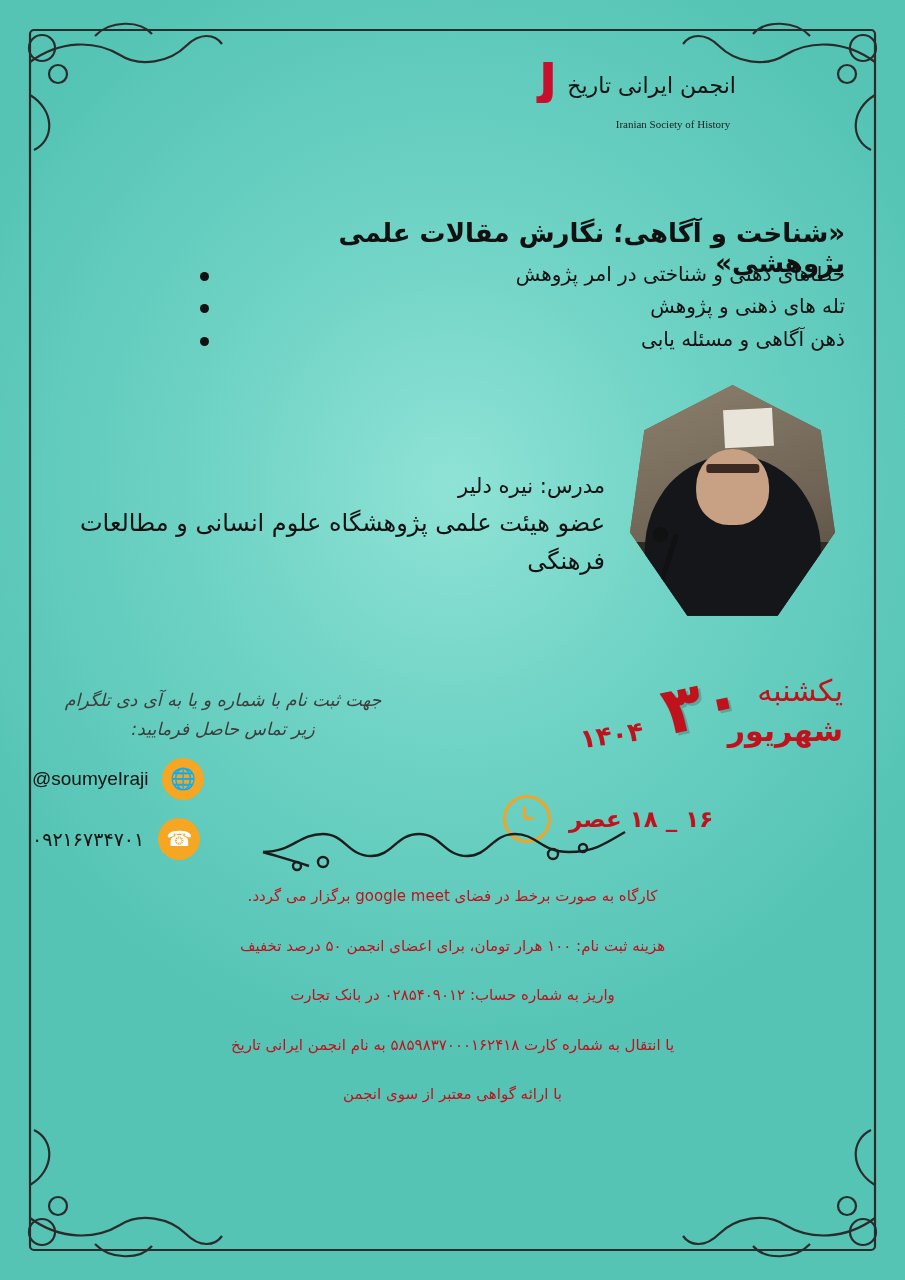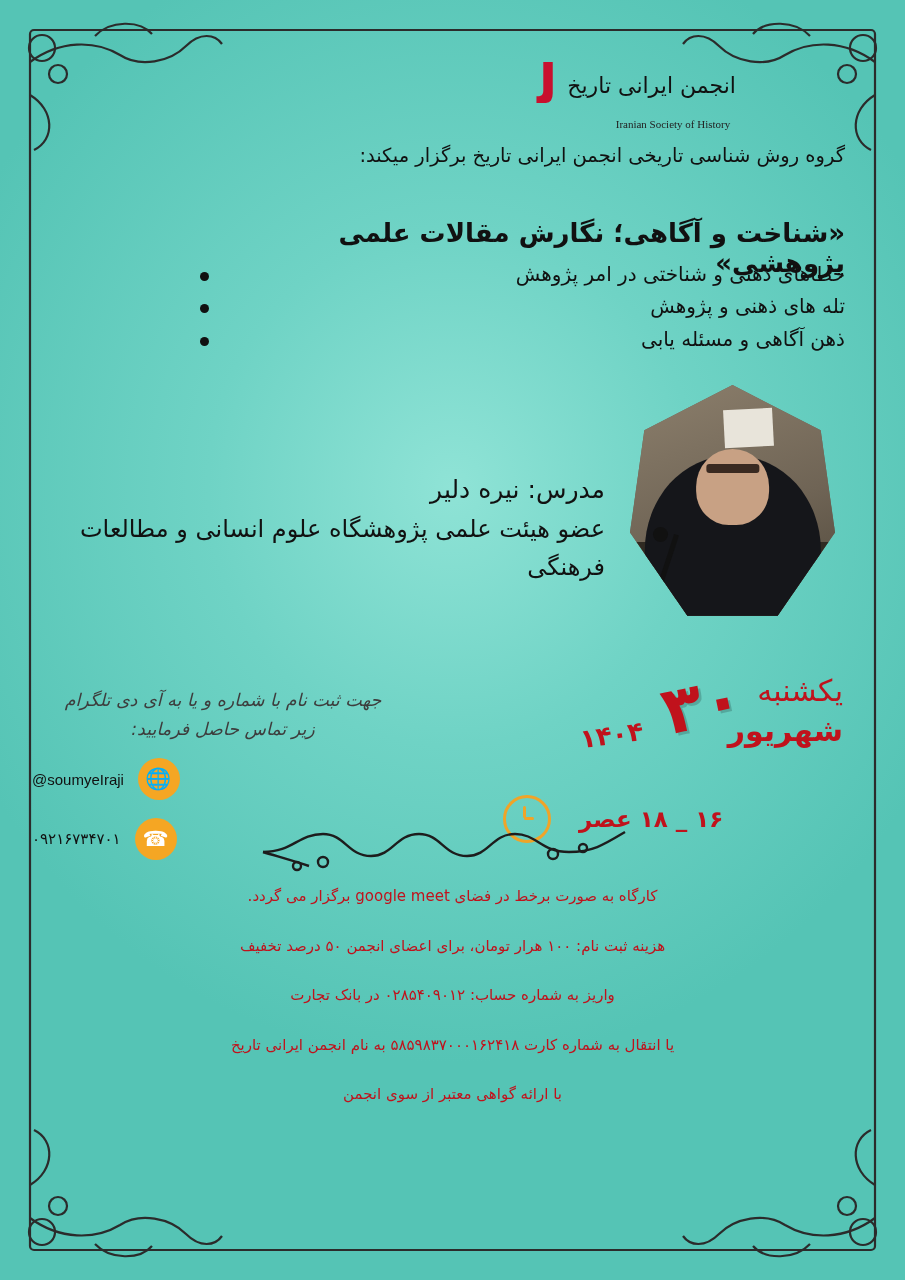--- a/index.html
+++ b/index.html
@@ -94,21 +94,21 @@
   .photo .mic{
     position:absolute;left:16%;bottom:8%;width:5px;height:30%;background:#111;transform:rotate(18deg);
   }
   .photo .mic-head{position:absolute;left:11%;bottom:34%;width:15px;height:15px;border-radius:50%;background:#111;}
 
   .speaker{
     position:absolute;top:470px;right:300px;left:70px;
     direction:rtl;text-align:right;
     color:#111;
   }
-  .speaker .name{font-size:25px;line-height:1.6;}
+  .speaker .name{font-size:21px;line-height:1.6;}
   .speaker .affil{font-size:24px;line-height:1.6;}
 
   
   .date-block{
     position:absolute;top:672px;right:62px;
     direction:rtl;text-align:right;color:#c0121c;
     width:330px;
   }
   .date-weekday{
     position:absolute;top:0;right:0;font-size:30px;font-weight:normal;line-height:1.25;color:#c0121c;
@@ -123,21 +123,21 @@
     text-shadow:2px 3px 0 rgba(0,0,0,.18);
   }
   .date-year{
     position:absolute;top:48px;right:200px;
     font-size:26px;font-weight:bold;color:#c0121c;
     transform:rotate(-8deg);
   }
 
   .clock-row{
     position:absolute;top:795px;right:62px;width:340px;
-    display:flex;align-items:center;justify-content:flex-start;gap:28px;flex-direction:row-reverse;
+    display:flex;align-items:center;justify-content:flex-start;gap:18px;flex-direction:row-reverse;
   }
   .clock-icon{
     width:42px;height:42px;border-radius:50%;
     border:3px solid #f0a428;position:relative;flex:0 0 auto;
   }
   .clock-icon::before,.clock-icon::after{
     content:"";position:absolute;background:#f0a428;border-radius:2px;
   }
   .clock-icon::before{width:2.5px;height:12px;left:17px;top:8px;}
   .clock-icon::after{width:10px;height:2.5px;left:18px;top:19px;}
@@ -153,21 +153,21 @@
     position:absolute;left:32px;display:flex;align-items:center;gap:14px;
   }
   .contact-item.web{top:758px;}
   .contact-item.tel{top:818px;}
   .c-icon{
     width:42px;height:42px;border-radius:50%;
     background:#f5a623;color:#fff;
     display:flex;align-items:center;justify-content:center;
     font-size:21px;flex:0 0 auto;
   }
-  .c-text{font-size:15px;color:#111;direction:ltr;font-family:"Liberation Sans",sans-serif;}
+  .c-text{font-size:19px;color:#111;direction:ltr;font-family:"Liberation Sans",sans-serif;}
   .c-text.fa{direction:rtl;font-family:"DejaVu Sans",sans-serif;}
 
   
   .divider{
     position:absolute;top:818px;left:50%;transform:translateX(-50%);
     width:400px;height:60px;
   }
 
   
   .footer{
@@ -214,21 +214,20 @@
   </div>
 
   <div class="logo">
     <div class="logo-row">
       <span class="logo-fa">انجمن ایرانی تاریخ</span>
       <span class="logo-mark">ﻟ</span>
     </div>
     <div class="logo-en">Iranian Society of History</div>
   </div>
 
-  <div class="org-line">گروه روش شناسی تاریخی انجمن ایرانی تاریخ برگزار میکند:</div>
 
   <div class="title">«شناخت و آگاهی؛ نگارش مقالات علمی پژوهشی»</div>
 
   <ul class="bullets">
     <li>خطاهای ذهنی و شناختی در امر پژوهش</li>
     <li>تله های ذهنی و پژوهش</li>
     <li>ذهن آگاهی و مسئله یابی</li>
   </ul>
 
   <div class="photo">

